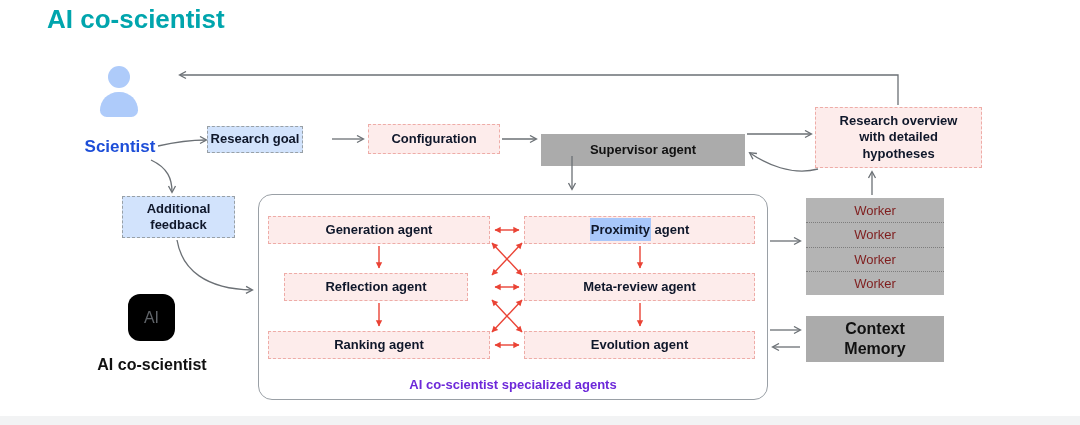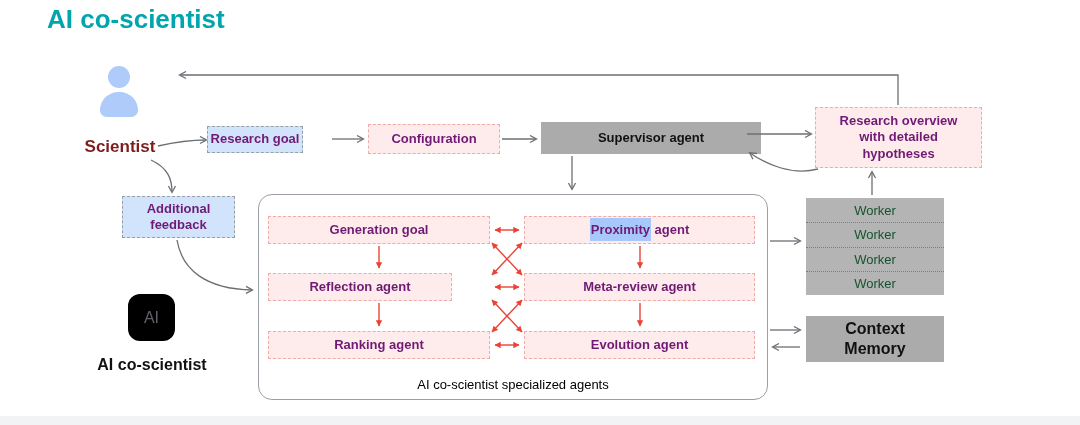--- a/index.html
+++ b/index.html
@@ -4,49 +4,49 @@
 <style>
   * { margin:0; padding:0; box-sizing:border-box; }
   html,body { width:1080px; height:425px; background:#ffffff; overflow:hidden;
               font-family:"Liberation Sans","DejaVu Sans",sans-serif; }
   .canvas { position:absolute; inset:0; width:1080px; height:425px; }
 
   .abs { position:absolute; }
   .title { left:47px; top:4px; font-size:26px; font-weight:700; color:#00a5ad; }
 
   .node { position:absolute; display:flex; align-items:center; justify-content:center;
-          text-align:center; font-size:13px; font-weight:700; color:#701a75; line-height:1.25;
+          text-align:center; font-size:13px; font-weight:700; color:#0f172a; line-height:1.25;
           z-index:2; }
   .blue { background:#d2e3fc; border:1px dashed #98a0a6; }
   .pink { background:#fdeceb; border:1px dashed #eeaca7; }
   .gray { background:#ababab; border:none; color:#111; }
 
   .hl { background:#a8c7fa; padding:4px 1px; }
 
   .panel { position:absolute; left:258px; top:194px; width:510px; height:206px;
            border:1.5px solid #9aa0a6; border-radius:14px; background:#fff; z-index:1; }
   .panel-caption { position:absolute; left:0; right:0; bottom:7px; text-align:center;
-                   font-size:13px; font-weight:400; color:#000000; }
+                   font-size:13px; font-weight:700; color:#6d28d9; }
 
   .workers { position:absolute; left:806px; top:198px; width:138px; height:97px;
              background:#b4b4b4; display:grid; grid-template-rows:repeat(4,1fr); z-index:2; }
   .worker-row { display:flex; align-items:center; justify-content:center;
-                font-size:13px; color:#14532d; }
+                font-size:13px; color:#7f1d1d; }
   .worker-row + .worker-row { border-top:1px dotted #7d7d7d; }
 
   .ctx { left:806px; top:316px; width:138px; height:46px; font-size:16px; }
   .ctx-inner { width:72px; }
 
   .person { position:absolute; left:99px; top:66px; width:40px; height:58px; z-index:2; }
   .person .head { width:22px; height:22px; border-radius:50%; background:#aecbfa; margin:0 auto; }
   .person .body { width:38px; height:25px; border-radius:19px 19px 7px 7px; background:#aecbfa;
                   margin:4px auto 0 auto; }
 
   .scientist-label { left:80px; top:137px; width:80px; text-align:center;
-                     font-size:17px; font-weight:700; color:#7f1d1d; }
+                     font-size:17px; font-weight:700; color:#1d4ed8; }
 
   .ai-chip { left:128px; top:294px; width:47px; height:47px; background:#000000;
              border-radius:12px; display:flex; align-items:center; justify-content:center;
              font-size:16px; font-weight:500; color:#5f6368; }
   .ai-label { left:82px; top:356px; width:140px; text-align:center;
               font-size:16px; font-weight:700; color:#111; }
 
   .assign-label { left:582px; top:166px; font-size:13.5px; color:#202124; z-index:3; }
 
   svg.overlay { position:absolute; left:0; top:0; width:1080px; height:425px;
@@ -63,38 +63,38 @@
   <div class="abs title">AI co-scientist</div>
 
   <div class="person">
     <div class="head"></div>
     <div class="body"></div>
   </div>
   <div class="abs scientist-label">Scientist</div>
 
   <div class="node blue" style="left:207px;top:126px;width:96px;height:27px">Research goal</div>
   <div class="node pink" style="left:368px;top:124px;width:132px;height:30px">Configuration</div>
-  <div class="node gray" style="left:541px;top:122px;width:220px;height:32px">Supervisor agent</div>
+  <div class="node gray" style="left:541px;top:134px;width:204px;height:32px">Supervisor agent</div>
   <div class="node pink" style="left:815px;top:107px;width:167px;height:61px;padding:4px 10px">Research overview with detailed hypotheses</div>
 
 
   <div class="node blue" style="left:122px;top:196px;width:113px;height:42px;padding:4px 14px">Additional feedback</div>
 
   <div class="abs ai-chip">AI</div>
   <div class="abs ai-label">AI co-scientist</div>
 
   <div class="panel">
     <div class="panel-caption">AI co-scientist specialized agents</div>
   </div>
 
-  <div class="node pink" style="left:268px;top:216px;width:222px;height:28px">Generation goal</div>
+  <div class="node pink" style="left:268px;top:216px;width:222px;height:28px">Generation agent</div>
   <div class="node pink" style="left:524px;top:216px;width:231px;height:28px">
     <span class="lbl"><span class="hl">Proximity</span><span> agent</span></span>
   </div>
-  <div class="node pink" style="left:268px;top:273px;width:184px;height:28px">Reflection agent</div>
+  <div class="node pink" style="left:284px;top:273px;width:184px;height:28px">Reflection agent</div>
   <div class="node pink" style="left:524px;top:273px;width:231px;height:28px">Meta-review agent</div>
   <div class="node pink" style="left:268px;top:331px;width:222px;height:28px">Ranking agent</div>
   <div class="node pink" style="left:524px;top:331px;width:231px;height:28px">Evolution agent</div>
 
   <div class="workers">
     <div class="worker-row">Worker</div>
     <div class="worker-row">Worker</div>
     <div class="worker-row">Worker</div>
     <div class="worker-row">Worker</div>
   </div>

